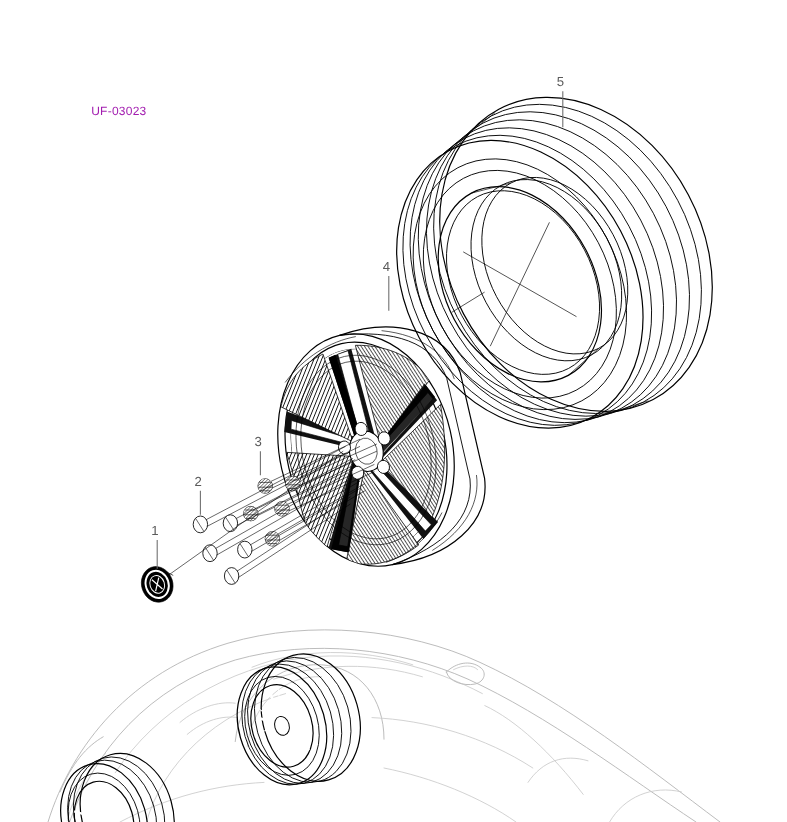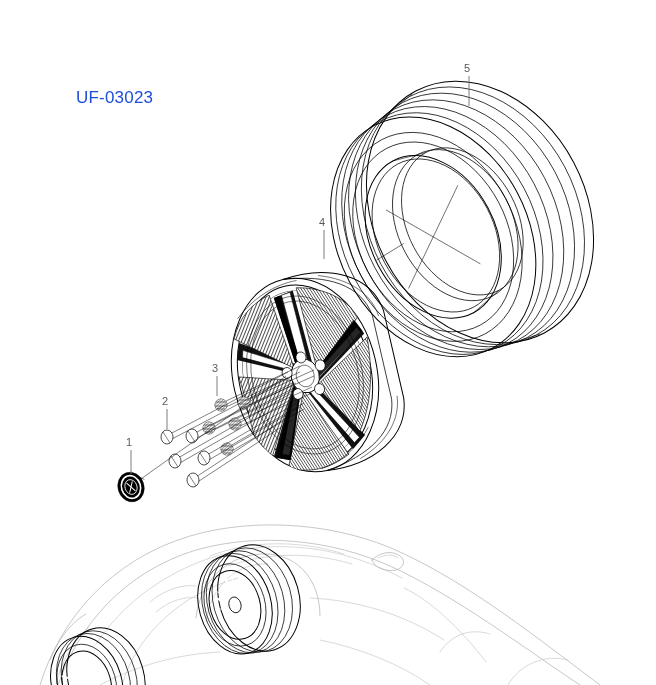--- a/index.html
+++ b/index.html
@@ -16,22 +16,22 @@
   }
   #diagram-root {
     position: absolute;
     left: 0; top: 0;
     width: 656px;
     height: 685px;
   }
   .diagram-label {
     position: absolute;
     font-family: "Liberation Sans", sans-serif;
-    font-size: 17px;
-    color: #1d4ed8;
+    font-size: 10px;
+    color: #a21caf;
     letter-spacing: 0.2px;
     white-space: nowrap;
   }
   #sheet-code { left: 76px; top: 88px; }
   svg { display: block; }
   .ln { fill: none; stroke: #000; stroke-width: 1; }
   .ln-thin { fill: none; stroke: #000; stroke-width: 0.7; }
   .ln-hair { fill: none; stroke: #000; stroke-width: 0.5; }
   .car-ln { fill: none; stroke: #b9b9b9; stroke-width: 0.8; stroke-linecap: round; stroke-linejoin: round; }
   .car-ln2 { fill: none; stroke: #c9c9c9; stroke-width: 0.7; stroke-linecap: round; }

